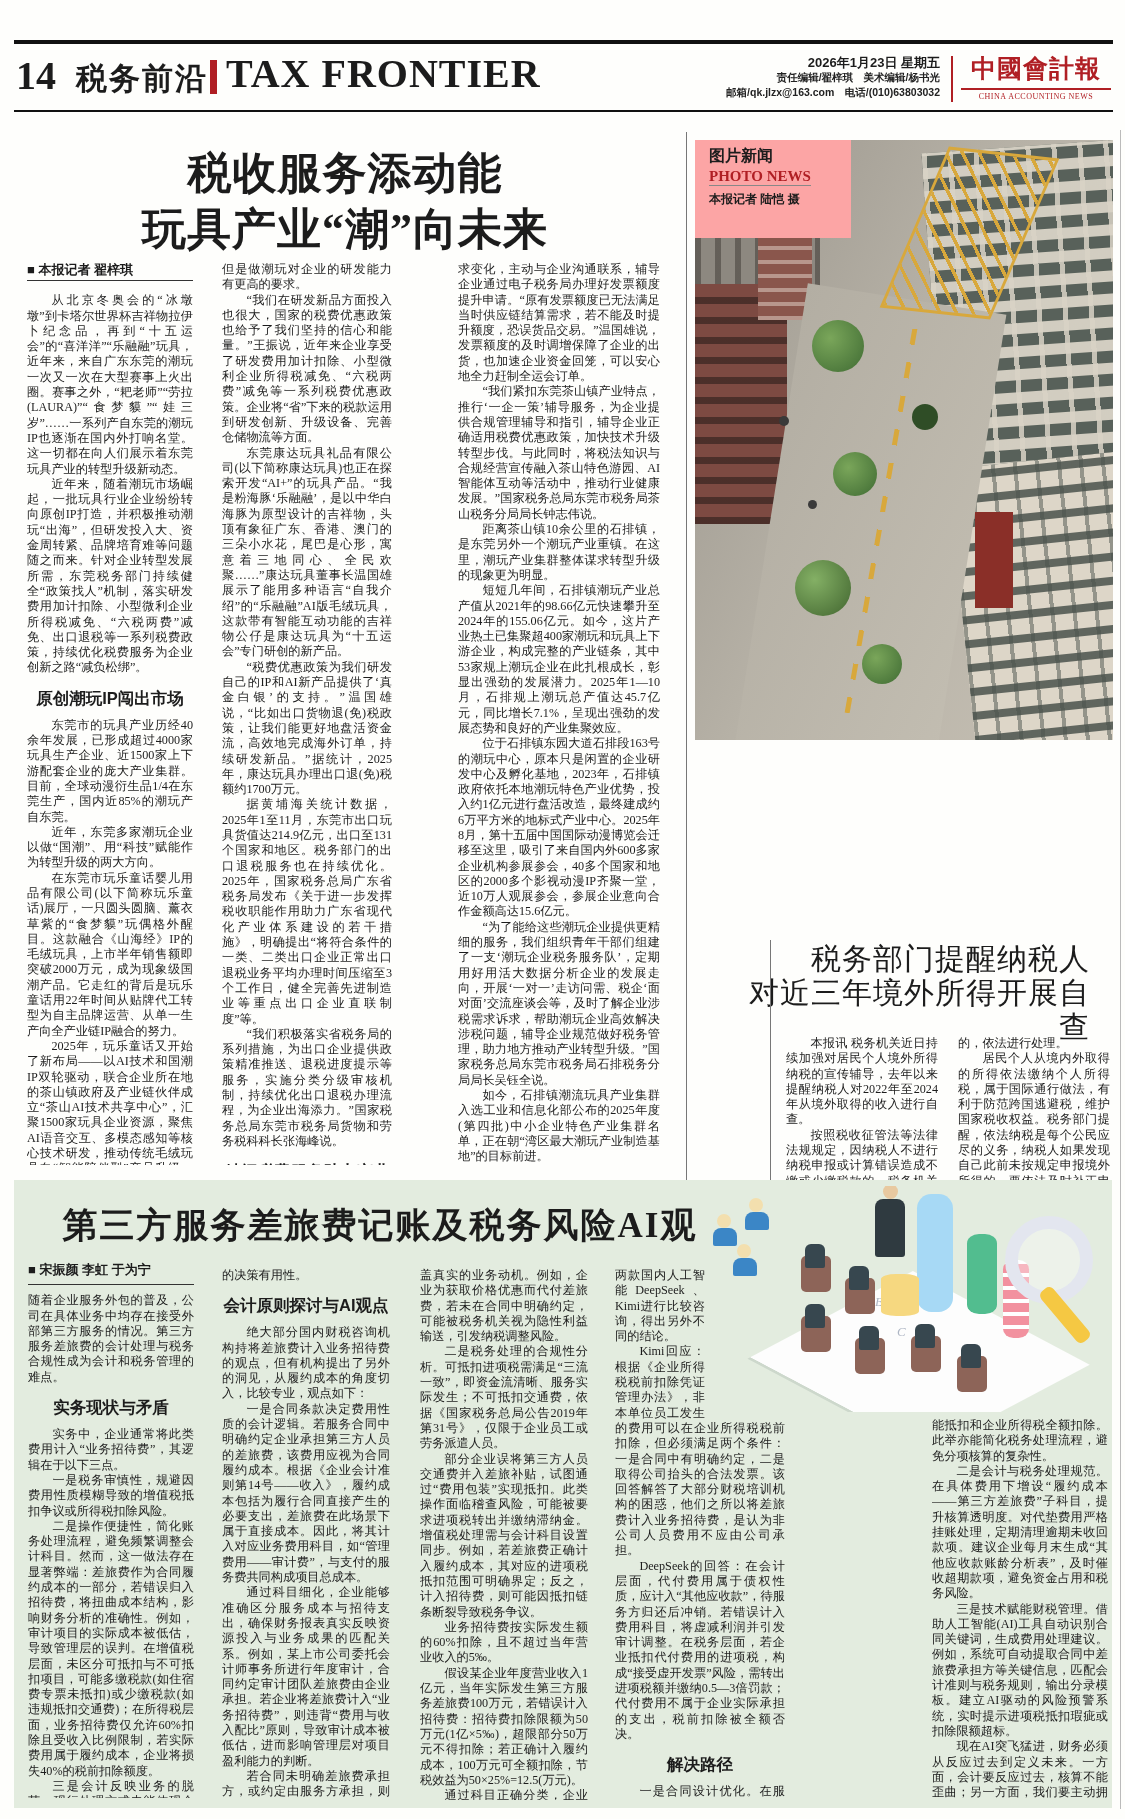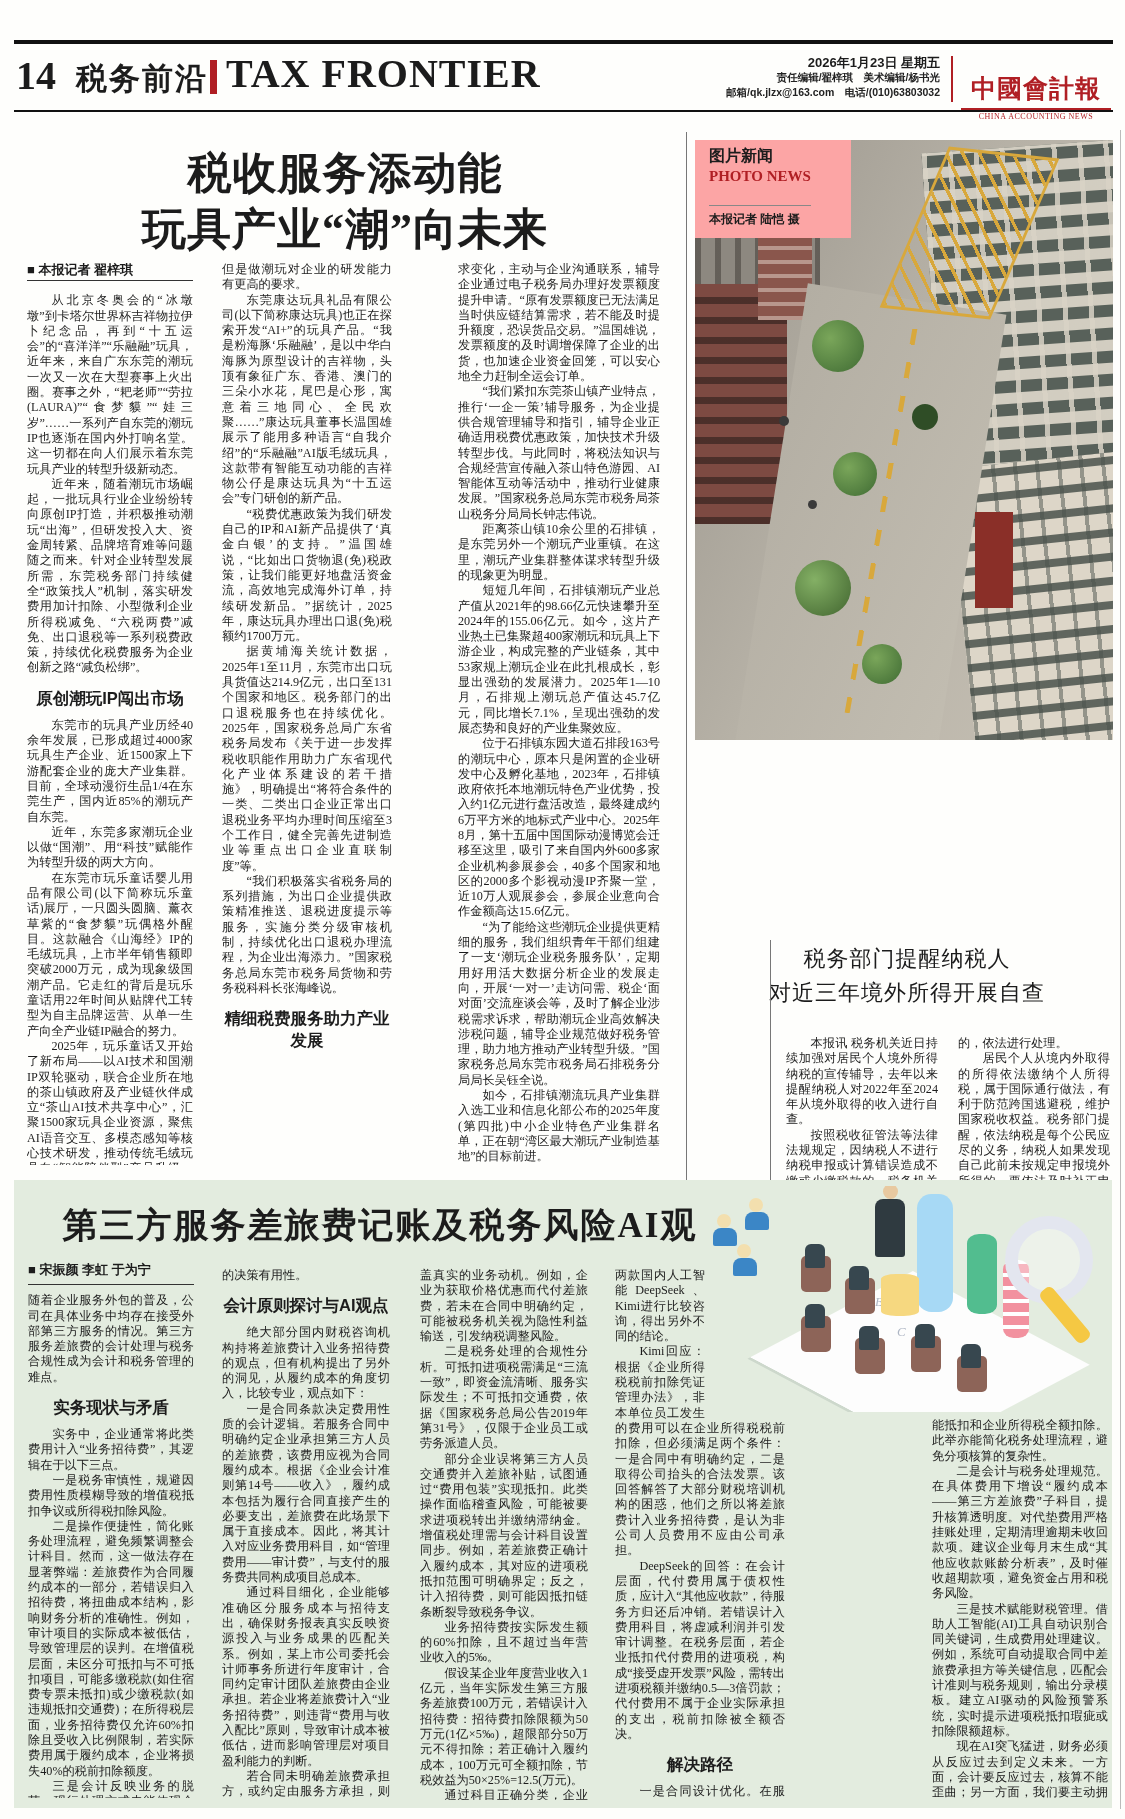--- a/index.html
+++ b/index.html
@@ -11,41 +11,41 @@
   .rule-thin{position:absolute;left:14px;right:12px;top:110px;height:2px;background:#111;}
   .pageno{left:16px;top:52px;font-size:40px;font-weight:bold;font-family:"Liberation Serif",serif;}
   .sec-cn{left:76px;top:58px;font-size:31px;font-weight:bold;letter-spacing:2px;font-family:"Liberation Sans",sans-serif;}
   .sec-bar{left:210px;top:60px;width:7px;height:34px;background:#b01f24;}
   .sec-en{left:226px;top:50px;font-size:40px;font-weight:bold;font-family:"Liberation Serif",serif;letter-spacing:1px;}
   .hdr-right{right:185px;top:55px;text-align:right;line-height:15px;}
   .hdr-date{font-size:13px;font-weight:bold;font-family:"Liberation Sans",sans-serif;}
   .hdr-sm{font-size:10.5px;font-weight:bold;font-family:"Liberation Sans",sans-serif;color:#222;}
   .hdr-sep{right:172px;top:56px;width:2px;height:46px;background:#b01f24;}
   .masthead{right:14px;top:52px;width:150px;text-align:center;}
-  .masthead .cn{font-size:25px;font-weight:bold;color:#b01f24;letter-spacing:1px;font-family:"Liberation Serif",serif;margin-top:20px;}
+  .masthead .cn{font-size:25px;font-weight:bold;color:#b01f24;letter-spacing:1px;font-family:"Liberation Serif",serif;}
   .masthead .en{font-size:8px;color:#b01f24;letter-spacing:.5px;border-top:2px solid #b01f24;margin-top:3px;padding-top:2px;font-family:"Liberation Serif",serif;}
   
   .headline{left:95px;top:146px;width:500px;text-align:center;font-weight:bold;font-size:44px;line-height:56px;font-family:"Liberation Serif",serif;letter-spacing:1px;}
   .byline{font-family:"Liberation Sans",sans-serif;font-weight:bold;font-size:13px;border-bottom:1.5px solid #333;padding-bottom:3px;}
   .ncol{position:absolute;font-size:12.2px;line-height:15.3px;text-align:justify;overflow:hidden;}
   .b-p{text-indent:2em;margin:0;}
   .b-c{text-indent:0;margin:0;}
   .b-h{font-family:"Liberation Sans",sans-serif;font-weight:bold;font-size:16.5px;line-height:22px;text-align:center;text-indent:0;margin:11px 0 9px;}
   .vdiv{position:absolute;width:1px;background:#777;}
   
   .photo{left:695px;top:140px;width:418px;height:600px;overflow:hidden;background:linear-gradient(115deg,#9a958c 0%,#b6b1a6 45%,#c6c0b4 100%);}
   .ph{position:absolute;}
   .pn-head{left:695px;top:140px;width:142px;height:92px;background:#fca5a5;padding:6px 0 0 14px;}
   .pn-cn{font-size:16px;font-weight:bold;font-family:"Liberation Sans",sans-serif;}
-  .pn-en{font-size:15px;font-weight:bold;color:#b01f24;font-family:"Liberation Serif",serif;border-bottom:1.5px solid #888;display:inline-block;padding-bottom:20px;}
+  .pn-en{font-size:15px;font-weight:bold;color:#b01f24;font-family:"Liberation Serif",serif;border-bottom:1.5px solid #888;display:inline-block;padding-bottom:0;}
   .pn-credit{font-size:12px;font-family:"Liberation Sans",sans-serif;margin-top:5px;font-weight:bold;}
   .bluebox{left:695px;top:748px;width:418px;height:178px;background:#cfe9f5;box-sizing:border-box;padding:26px 22px 0 22px;}
   .bluebox .t{font-size:19px;font-weight:bold;color:#0d63a2;font-family:"Liberation Sans",sans-serif;text-align:center;letter-spacing:.5px;}
   .bluebox .b{margin-top:12px;font-size:12.8px;line-height:18.5px;color:#1f74ad;text-align:justify;text-indent:2em;font-family:"Liberation Sans",sans-serif;}
-  .sc-title{left:724px;top:942px;width:366px;text-align:center;font-size:22px;line-height:34px;font-weight:500;font-family:"Liberation Sans",sans-serif;letter-spacing:1px;}
+  .sc-title{left:724px;top:942px;width:366px;text-align:right;font-size:30px;line-height:34px;font-weight:500;font-family:"Liberation Sans",sans-serif;letter-spacing:1px;}
   
   .aibox{left:14px;top:1180px;width:1098px;height:628px;background:#e3ecdf;}
   .ai-headline{left:55px;top:1202px;width:650px;text-align:center;font-size:35px;font-weight:bold;font-family:"Liberation Serif",serif;letter-spacing:2px;}
   .ai-byline{font-family:"Liberation Sans",sans-serif;font-weight:bold;font-size:13px;border-bottom:1.5px solid #333;padding-bottom:7px;margin-bottom:8px;}
   .spacer-r{float:right;width:80px;height:150px;}
   
   .illus{left:705px;top:1186px;width:398px;height:226px;overflow:hidden;}
   .il{position:absolute;}
   .platform{left:90px;top:60px;width:250px;height:230px;background:#fdfdfd;transform:rotateX(58deg) rotateZ(45deg);box-shadow:0 4px 0 #cdd8cc;}
   .bar{border-radius:40%/12%;}
@@ -94,20 +94,21 @@
         <div class="b-p">近年来，随着潮玩市场崛起，一批玩具行业企业纷纷转向原创IP打造，并积极推动潮玩“出海”，但研发投入大、资金周转紧、品牌培育难等问题随之而来。针对企业转型发展所需，东莞税务部门持续健全“政策找人”机制，落实研发费用加计扣除、小型微利企业所得税减免、“六税两费”减免、出口退税等一系列税费政策，持续优化税费服务为企业创新之路“减负松绑”。</div>
         <div class="b-h">原创潮玩IP闯出市场</div>
         <div class="b-p">东莞市的玩具产业历经40余年发展，已形成超过4000家玩具生产企业、近1500家上下游配套企业的庞大产业集群。目前，全球动漫衍生品1/4在东莞生产，国内近85%的潮玩产自东莞。</div>
         <div class="b-p">近年，东莞多家潮玩企业以做“国潮”、用“科技”赋能作为转型升级的两大方向。</div>
         <div class="b-p">在东莞市玩乐童话婴儿用品有限公司(以下简称玩乐童话)展厅，一只圆头圆脑、薰衣草紫的“食梦貘”玩偶格外醒目。这款融合《山海经》IP的毛绒玩具，上市半年销售额即突破2000万元，成为现象级国潮产品。它走红的背后是玩乐童话用22年时间从贴牌代工转型为自主品牌运营、从单一生产向全产业链IP融合的努力。</div>
         <div class="b-p">2025年，玩乐童话又开始了新布局——以AI技术和国潮IP双轮驱动，联合企业所在地的茶山镇政府及产业链伙伴成立“茶山AI技术共享中心”，汇聚1500家玩具企业资源，聚焦AI语音交互、多模态感知等核心技术研发，推动传统毛绒玩具向“智能陪伴型”产品升级。目前，该公司已有10余款智能玩偶进入量产阶段。“中国文化的加持让产品更容易引起消费者共鸣，而AI则能让产品功能更丰富、与消费者更亲近，两者相加，产品的竞争力大大提升。”玩乐童话负责人王振说。</div>
       </div>
   </div>
   <div class="ncol" style="left:222px;top:262px;width:170px;height:903px;">
       <div class="b-c">但是做潮玩对企业的研发能力有更高的要求。</div>
+      <div class="b-p">“我们在研发新品方面投入也很大，国家的税费优惠政策也给予了我们坚持的信心和能量。”王振说，近年来企业享受了研发费用加计扣除、小型微利企业所得税减免、“六税两费”减免等一系列税费优惠政策。企业将“省”下来的税款运用到研发创新、升级设备、完善仓储物流等方面。</div>
       <div class="b-p">东莞康达玩具礼品有限公司(以下简称康达玩具)也正在探索开发“AI+”的玩具产品。“我是粉海豚‘乐融融’，是以中华白海豚为原型设计的吉祥物，头顶有象征广东、香港、澳门的三朵小水花，尾巴是心形，寓意着三地同心、全民欢聚……”康达玩具董事长温国雄展示了能用多种语言“自我介绍”的“乐融融”AI版毛绒玩具，这款带有智能互动功能的吉祥物公仔是康达玩具为“十五运会”专门研创的新产品。</div>
       <div class="b-p">“税费优惠政策为我们研发自己的IP和AI新产品提供了‘真金白银’的支持。”温国雄说，“比如出口货物退(免)税政策，让我们能更好地盘活资金流，高效地完成海外订单，持续研发新品。”据统计，2025年，康达玩具办理出口退(免)税额约1700万元。</div>
       <div class="b-p">据黄埔海关统计数据，2025年1至11月，东莞市出口玩具货值达214.9亿元，出口至131个国家和地区。税务部门的出口退税服务也在持续优化。2025年，国家税务总局广东省税务局发布《关于进一步发挥税收职能作用助力广东省现代化产业体系建设的若干措施》，明确提出“将符合条件的一类、二类出口企业正常出口退税业务平均办理时间压缩至3个工作日，健全完善先进制造业等重点出口企业直联制度”等。</div>
       <div class="b-p">“我们积极落实省税务局的系列措施，为出口企业提供政策精准推送、退税进度提示等服务，实施分类分级审核机制，持续优化出口退税办理流程，为企业出海添力。”国家税务总局东莞市税务局货物和劳务税科科长张海峰说。</div>
       <div class="b-h">精细税费服务助力产业发展</div>
     </div>
   <div class="ncol" style="left:458px;top:262px;width:202px;height:903px;">
       <div class="b-c">求变化，主动与企业沟通联系，辅导企业通过电子税务局办理好发票额度提升申请。“原有发票额度已无法满足当时供应链结算需求，若不能及时提升额度，恐误货品交易。”温国雄说，发票额度的及时调增保障了企业的出货，也加速企业资金回笼，可以安心地全力赶制全运会订单。</div>
       <div class="b-p">“我们紧扣东莞茶山镇产业特点，推行‘一企一策’辅导服务，为企业提供合规管理辅导和指引，辅导企业正确适用税费优惠政策，加快技术升级转型步伐。与此同时，将税法知识与合规经营宣传融入茶山特色游园、AI智能体互动等活动中，推动行业健康发展。”国家税务总局东莞市税务局茶山税务分局局长钟志伟说。</div>
       <div class="b-p">距离茶山镇10余公里的石排镇，是东莞另外一个潮玩产业重镇。在这里，潮玩产业集群整体谋求转型升级的现象更为明显。</div>

